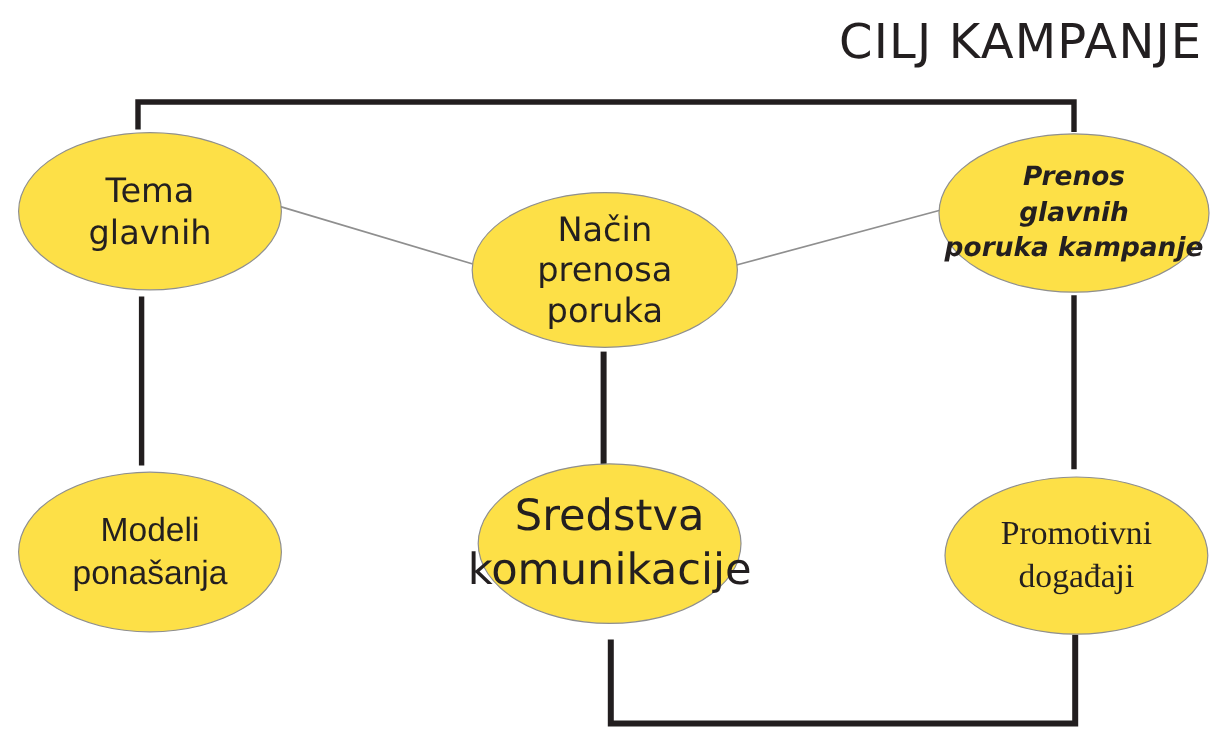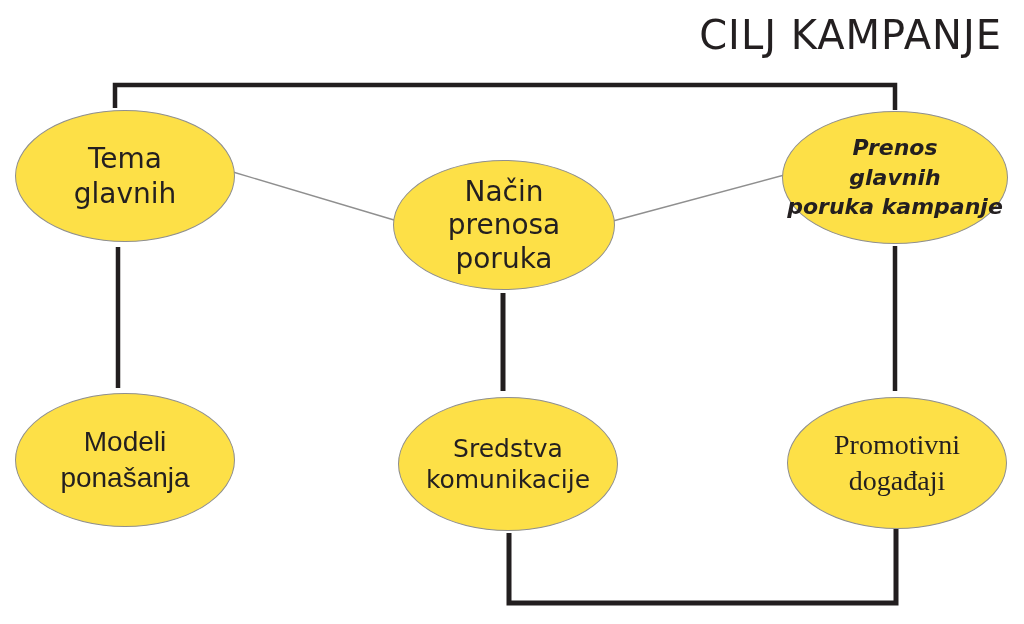--- a/index.html
+++ b/index.html
@@ -15,21 +15,21 @@
   .node{
     position:absolute;border:1.4px solid var(--thin-line,#8f8f8f);border-radius:50%;
     background:#fde047;display:flex;flex-direction:column;align-items:center;justify-content:center;
     text-align:center;color:var(--text,#231f20);box-sizing:border-box;
   }
   .node span{display:block;white-space:nowrap;}
   .tema      {left:15px;  top:110px; width:220px; height:132px; font-size:28px; line-height:1.25;}
   .nacin     {left:393px; top:160px; width:222px; height:130px; font-size:28px; line-height:1.2;}
   .prenos    {left:782px; top:111px; width:226px; height:133px; font-size:22px; line-height:1.35; font-weight:bold;font-style:italic;}
   .modeli    {left:15px;  top:393px; width:220px; height:134px; font-size:28px; line-height:1.3; font-family:"Liberation Sans",sans-serif;}
-  .sredstva  {left:398px; top:397px; width:220px; height:134px; font-size:25px; line-height:1.25;}
+  .sredstva  {left:398px; top:386px; width:220px; height:134px; font-size:36px; line-height:1.25;}
   .promotivni{left:787px; top:397px; width:220px; height:132px; font-size:28px; line-height:1.3; font-family:Liberation Serif, serif;}
   .mediji{
     position:absolute;left:617px;top:566px;width:200px;text-align:center;
     font-size:25px;letter-spacing:1px;font-family:"Liberation Sans",sans-serif;
   }
 </style>
 </head>
 <body>
 
 <div class="canvas">

